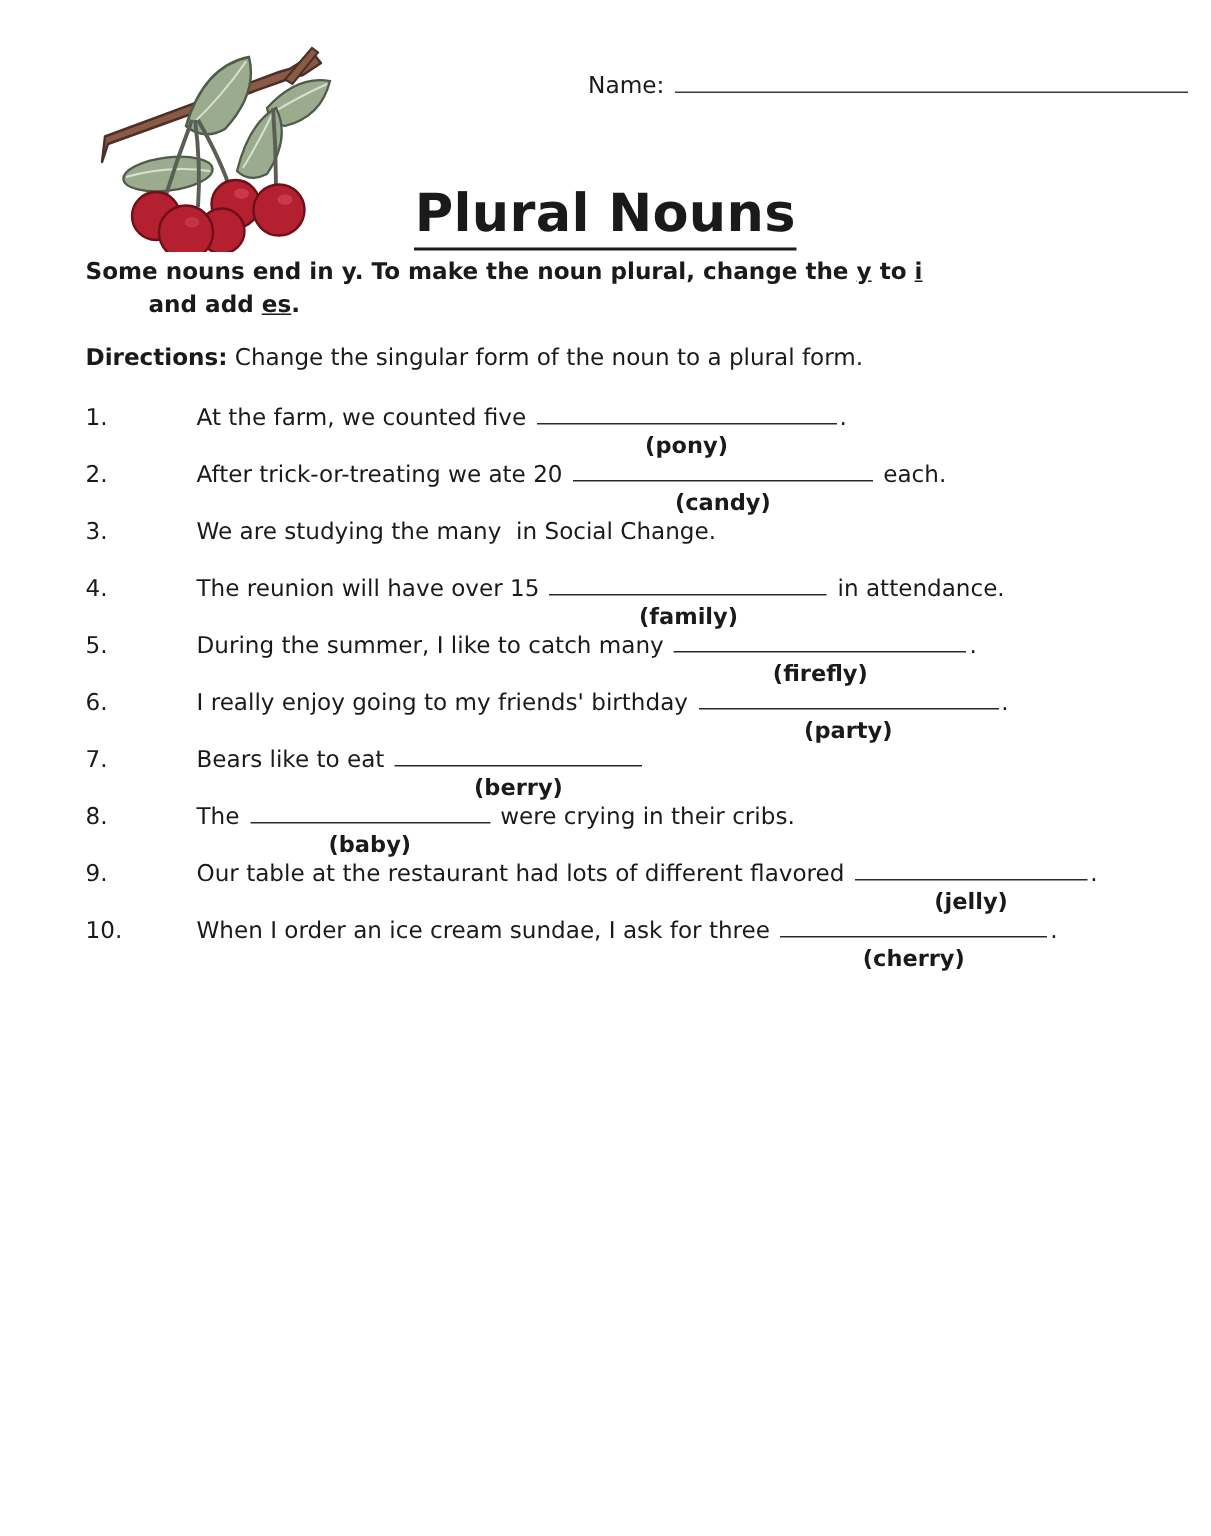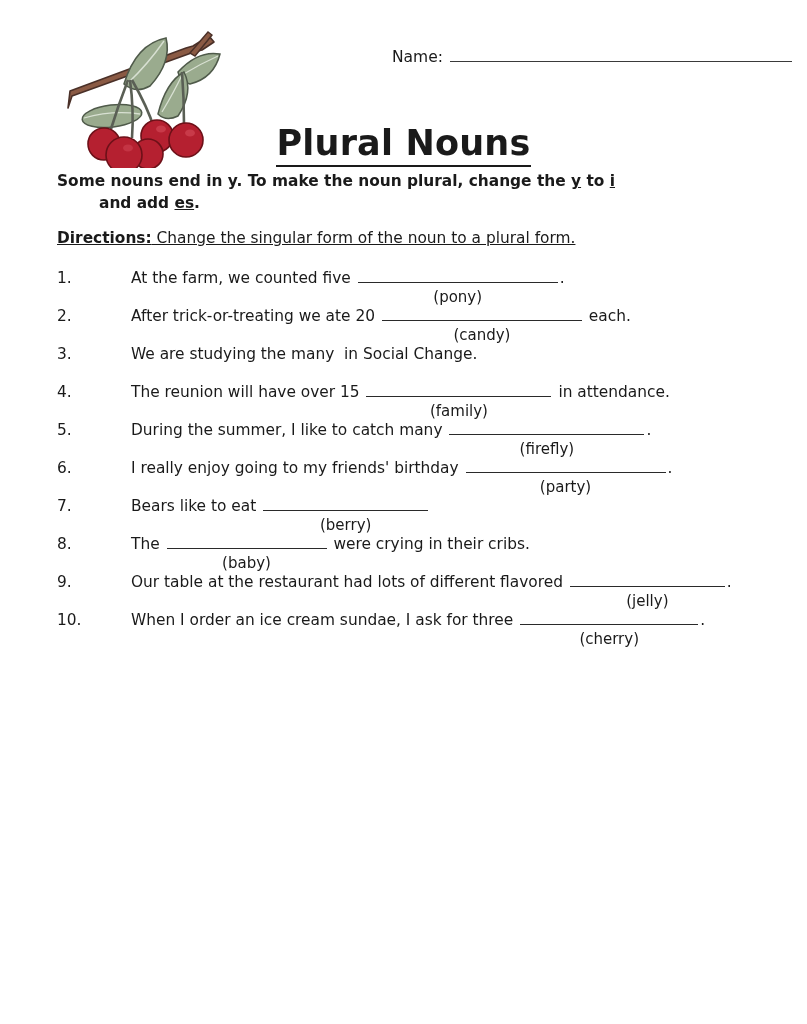--- a/index.html
+++ b/index.html
@@ -73,21 +73,20 @@
     display: block;
     padding-left: 42px;
   }
   .u { text-decoration: underline; }
 
   .directions {
     position: absolute;
     left: 57px;
     top: 229px;
     font-size: 15.4px;
-    text-decoration: underline;
   }
   .directions b { font-weight: bold; }
 
   
   .questions {
     position: absolute;
     left: 57px;
     top: 269px;
     width: 716px;
   }
@@ -120,20 +119,21 @@
     margin: 0 2px;
   }
   .hint {
     position: absolute;
     left: 0;
     right: 0;
     top: 19px;
     text-align: center;
     font-size: 15px;
     white-space: nowrap;
+    font-weight: bold;
   }
 
   
   .footer {
     position: absolute;
     right: 48px;
     top: 957px;
     font-size: 14.6px;
     color: #3b82f6;
     letter-spacing: 0.1px;

